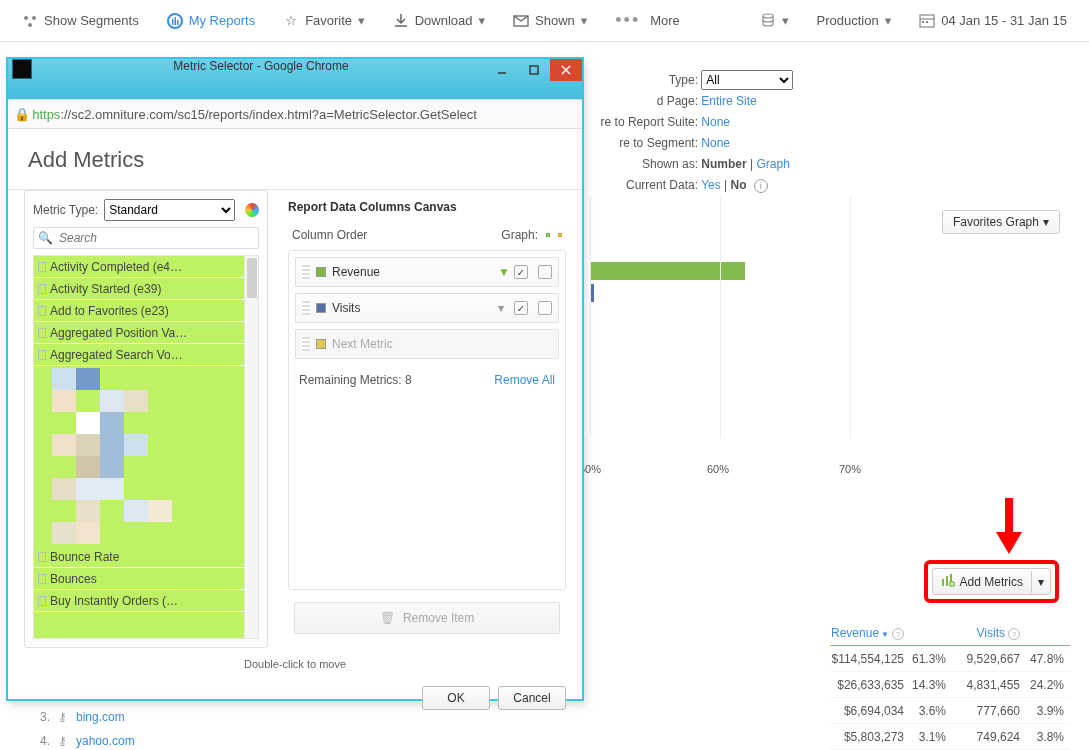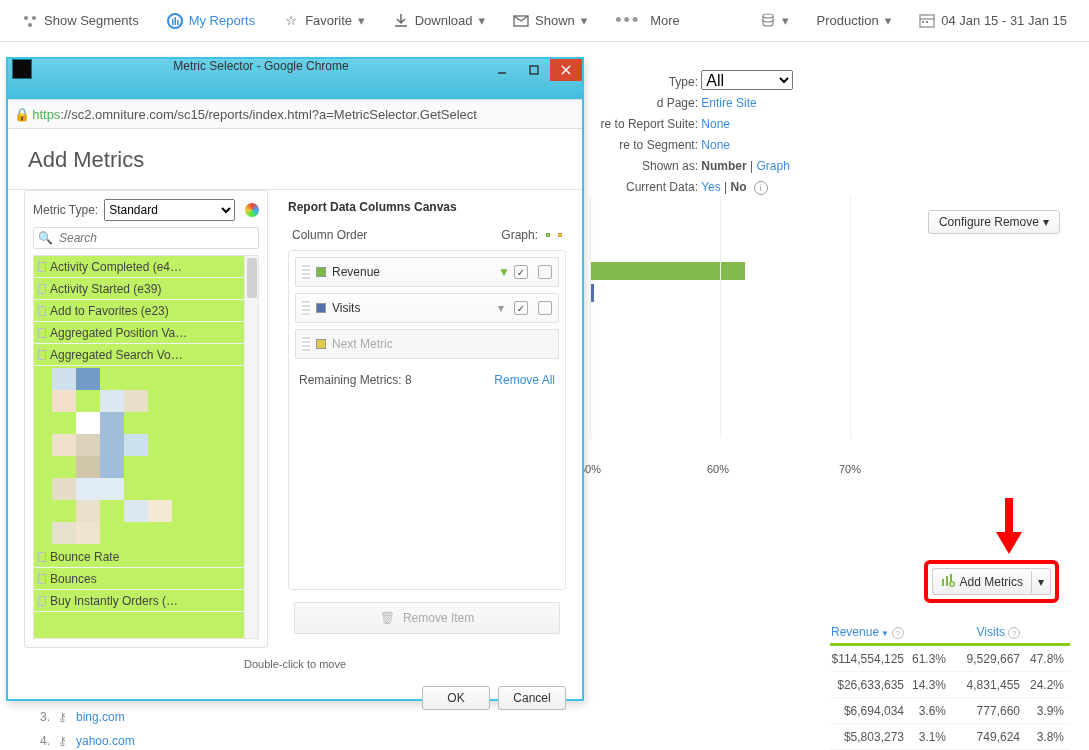--- a/index.html
+++ b/index.html
@@ -12,21 +12,21 @@
 .tb-spacer { flex:1; }
 .tb-ico { width:16px; height:16px; display:inline-flex; align-items:center; justify-content:center; }
 .tb-ico svg { width:16px; height:16px; }
 .tb-drop { color:#777; }
 .tb-dots { font-size:18px; letter-spacing:2px; color:#999; margin-right:4px; }
 
 
 .config { position:absolute; left:590px; top:70px; font-size:12px; line-height:21px; color:#555; }
 .config .lbl { display:inline-block; min-width:108px; text-align:right; color:#555; }
 .config .lnk { color:#3a8dde; cursor:pointer; }
-.config select { font-size:16px; height:20px; width:92px; }
+.config select { font-size:12px; height:20px; width:92px; }
 .config .help { display:inline-block; width:14px; height:14px; border:1px solid #999; border-radius:50%; color:#999; font-size:9px; text-align:center; line-height:12px; margin-left:4px; cursor:pointer; }
 
 
 .chartzone { position:absolute; left:590px; top:210px; width:470px; }
 .conf-graph { float:right; border:1px solid #ccc; background:linear-gradient(#fff,#f4f4f4); padding:4px 10px; border-radius:3px; cursor:pointer; font-size:12px; color:#333; display:flex; align-items:center; gap:4px; }
 .chart { margin-top:50px; width:260px; height:200px; position:relative; }
 .bar { position:absolute; height:18px; }
 .bar.rev { left:0; width:155px; background:#84bb4e; top:2px; }
 .bar.vis { left:0; width:4px; background:#5571ad; top:24px; }
 .axis { position:absolute; bottom:0; left:0; width:260px; height:210px; }
@@ -34,21 +34,21 @@
 .grid { position:absolute; top:-54px; height:242px; border-left:1px solid #eee; }
 
 
 .addmetrics-wrap { position:absolute; right:30px; top:560px; border:4px solid #ff0000; border-radius:6px; padding:4px; }
 .addmetrics-btn { display:flex; align-items:center; border:1px solid #ccc; border-radius:3px; overflow:hidden; background:linear-gradient(#fdfdfd,#f0f0f0); }
 .addmetrics-btn .l { padding:4px 8px; display:flex; align-items:center; gap:5px; font-size:12px; cursor:pointer; }
 .addmetrics-btn .r { border-left:1px solid #ccc; padding:4px 6px; cursor:pointer; }
 .arrow-ann { position:absolute; right:65px; top:498px; }
 
 .dt { position:absolute; left:830px; top:620px; width:240px; font-size:12px; }
-.dt-head { display:flex; color:#3a8dde; height:26px; align-items:center; border-bottom:3px solid #84cc16; }
+.dt-head { display:flex; color:#3a8dde; height:26px; align-items:center; border-bottom:1px solid #84cc16; }
 .dt-head > div { text-align:right; }
 .dt-row { display:flex; height:26px; align-items:center; border-bottom:1px solid #f4f4f4; }
 .dt-row > div { text-align:right; color:#555; }
 .c-rev-v { width:74px; } .c-rev-p { width:42px; } .c-vis-v { width:74px; } .c-vis-p { width:44px; }
 .sortcaret { font-size:8px; margin-left:2px; }
 .qm { display:inline-block; width:12px; height:12px; border:1px solid #bbb; border-radius:50%; font-size:8px; color:#aaa; line-height:11px; text-align:center; margin-left:3px; }
 
 .srclist { position:absolute; left:38px; top:705px; font-size:12px; color:#555; }
 .srclist .item { display:flex; align-items:center; gap:8px; height:24px; }
 .srclist .num { color:#888; width:12px; text-align:right; }
@@ -195,21 +195,21 @@
   <div><span class="lbl">Type:</span> <select><option>All</option></select></div>
   <div><span class="lbl">d Page:</span> <span class="lnk">Entire Site</span></div>
   <div><span class="lbl">re to Report Suite:</span> <span class="lnk">None</span></div>
   <div><span class="lbl">re to Segment:</span> <span class="lnk">None</span></div>
   <div><span class="lbl">Shown as:</span> <b>Number</b> | <span class="lnk">Graph</span></div>
   <div><span class="lbl">Current Data:</span> <span class="lnk">Yes</span> | <b>No</b> <span class="help">i</span></div>
 </div>
 
 <div class="chartzone">
   <div class="conf-graph">
-      <span>Configure Remove</span>
+      <span>Favorites Graph</span>
       <span>▾</span>
     </div>
   <div class="chart">
     <div class="bar rev"></div>
     <div class="bar vis"></div>
     <div class="axis">
       <div class="grid" style="left:0"></div>
       <div class="grid" style="left:130px"></div>
       <div class="grid" style="left:260px"></div>
       <span class="tick" style="left:0">50%</span>

